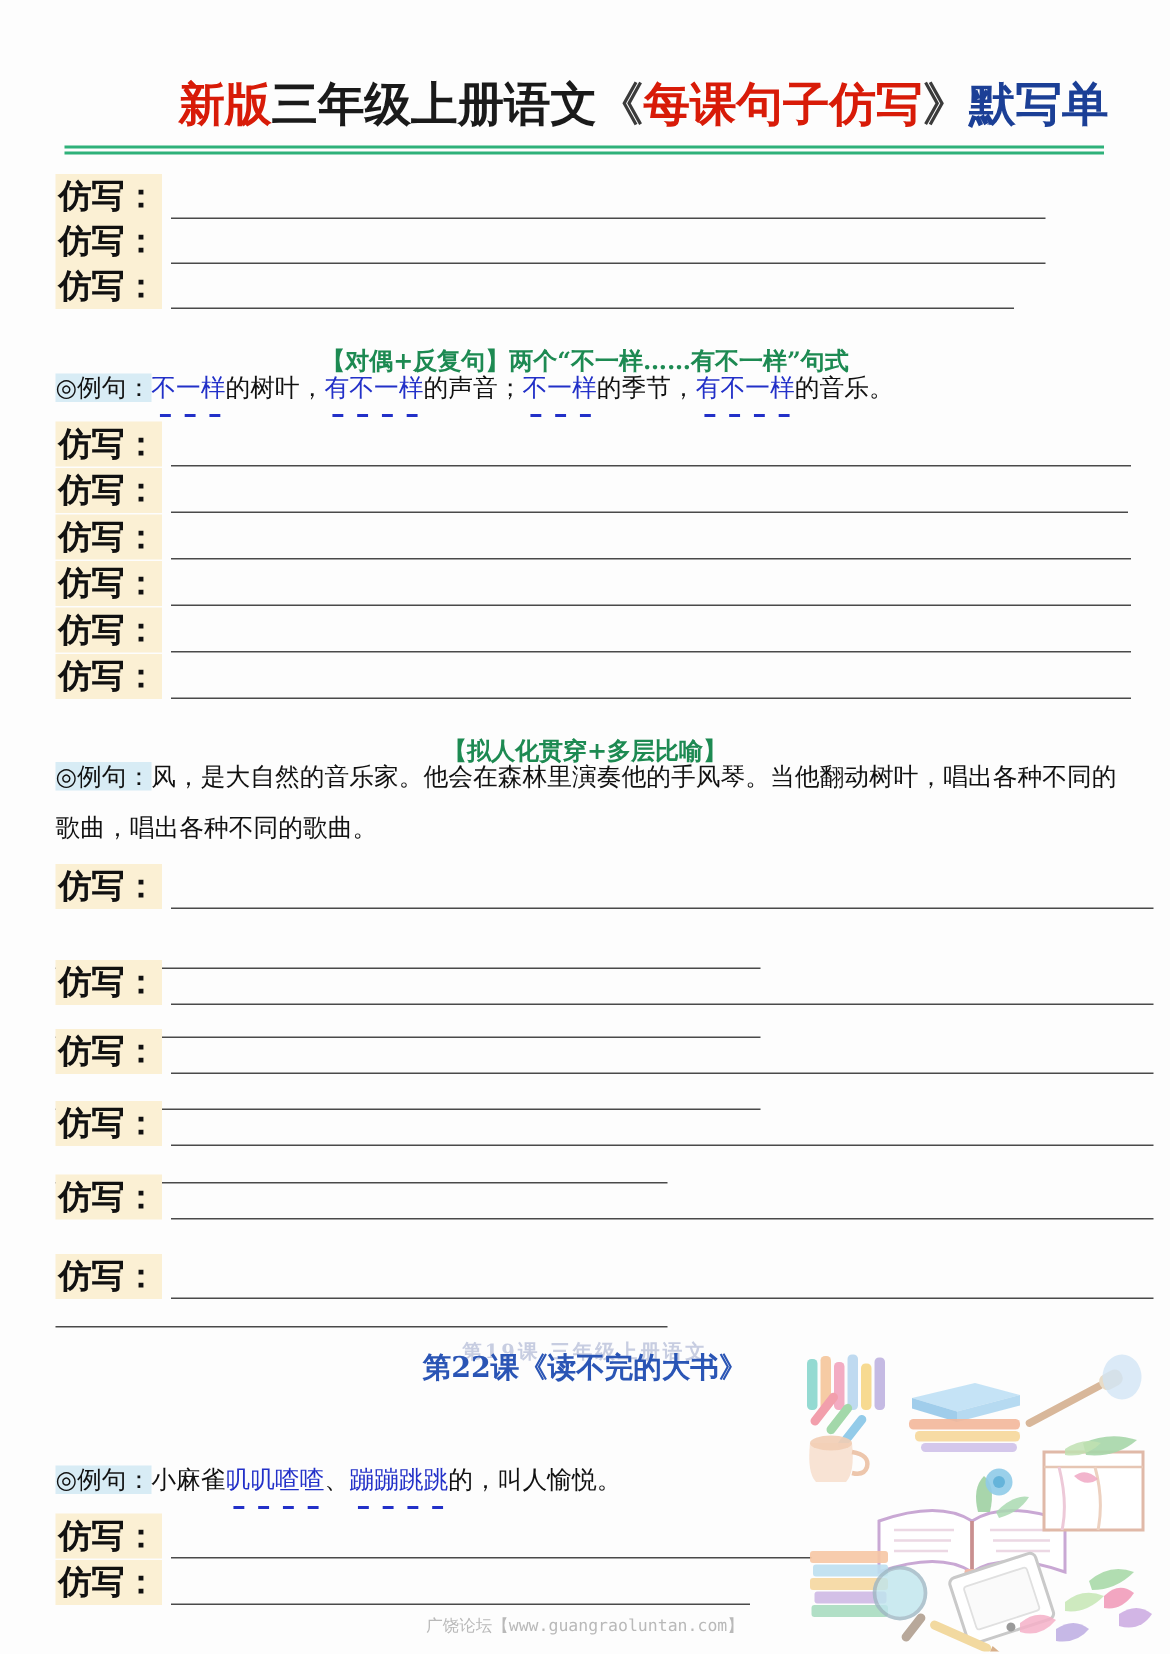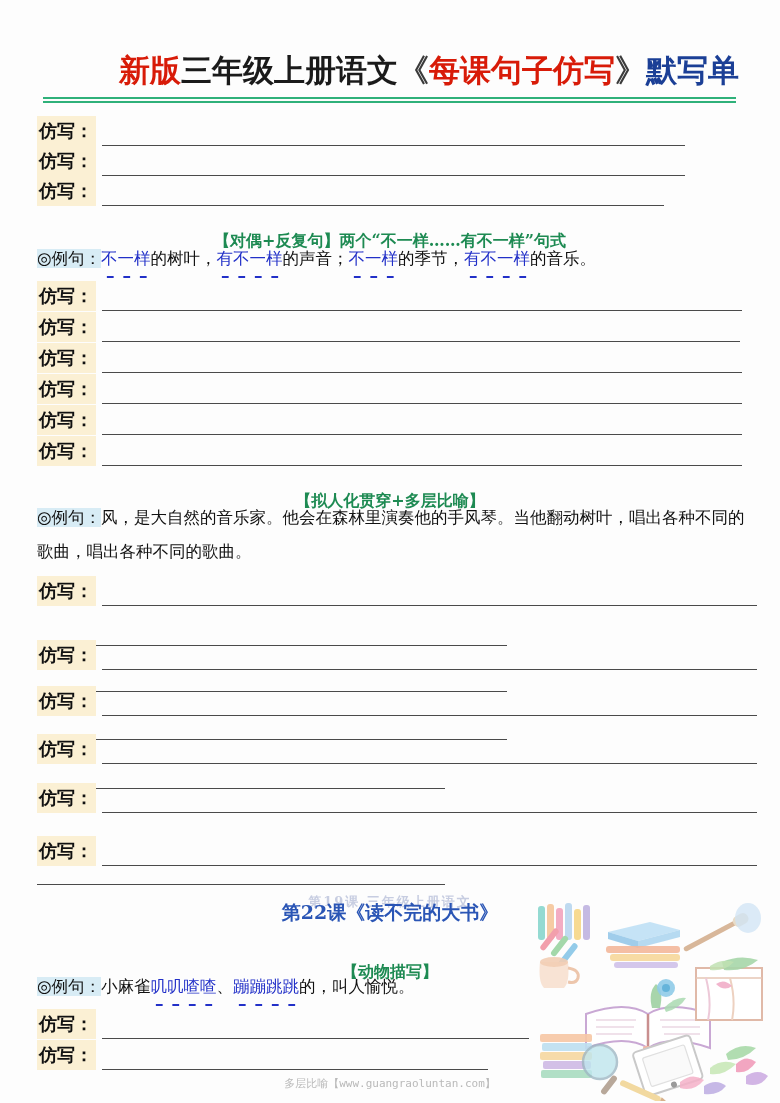--- a/index.html
+++ b/index.html
@@ -67,21 +67,21 @@
     left: 37px;
     height: 30px;
     display: flex;
     align-items: flex-end;
   }
   .fx-label {
     background: #fbf0d4;
     color: #111111;
     font-family: "DejaVu Serif", "Liberation Serif", serif;
     font-weight: bold;
-    font-size: 18px;
+    font-size: 22px;
     line-height: 30px;
     padding: 0 3px 0 2px;
     white-space: nowrap;
     flex: 0 0 auto;
   }
   .fx-line {
     border-bottom: 1.6px solid #4a4a4a;
     height: 24px;
     margin-left: 6px;
     flex: 0 0 auto;
@@ -287,21 +287,20 @@
   <div class="cont-line" style="top:884px; width:408px;"></div>
 
   <div class="fx-row" style="top:836px;">
     <span class="fx-label">仿写：</span>
     <span class="fx-line" style="width:655px;"></span>
   </div>
 
   <div class="lesson-ghost" style="top:893px;">第19课 三年级上册语文</div>
   <div class="lesson-title" style="top:899px;">第22课《读不完的大书》</div>
 
-  <div class="sec-head" style="top:941px;">【动物描写】</div>
 
   <div class="example" style="top:971px;">
     <span class="ex-tag">◎例句：</span><span>小麻雀</span><span class="ex-blue dotted">叽叽喳喳</span><span>、</span><span class="ex-blue dotted">蹦蹦跳跳</span><span>的，叫人愉悦。</span>
   </div>
 
   <div class="fx-row" style="top:1009px;">
     <span class="fx-label">仿写：</span>
     <span class="fx-line" style="width:427px;"></span>
   </div>
   <div class="fx-row" style="top:1040px;">
@@ -398,15 +397,15 @@
       <path d="M150 186 Q162 176 174 184 Q164 196 150 192 Z" fill="#f4b0c8" opacity="0.85"></path>
       <path d="M174 190 Q186 182 196 190 Q188 200 174 198 Z" fill="#b9a8e0" opacity="0.82"></path>
     </g>
 
     <g transform="rotate(24 110 196)">
       <rect x="88" y="192" width="44" height="6" rx="3" fill="#f2d9a0"></rect>
       <path d="M132 192 L142 195 L132 198 Z" fill="#d8b08a"></path>
     </g>
   </svg>
 
-  <div class="footer-mark" style="top:1076px;">多层比喻【www.guangraoluntan.com】</div>
+  <div class="footer-mark" style="top:1076px;">广饶论坛【www.guangraoluntan.com】</div>
 
 </div>
 
 </body></html>

